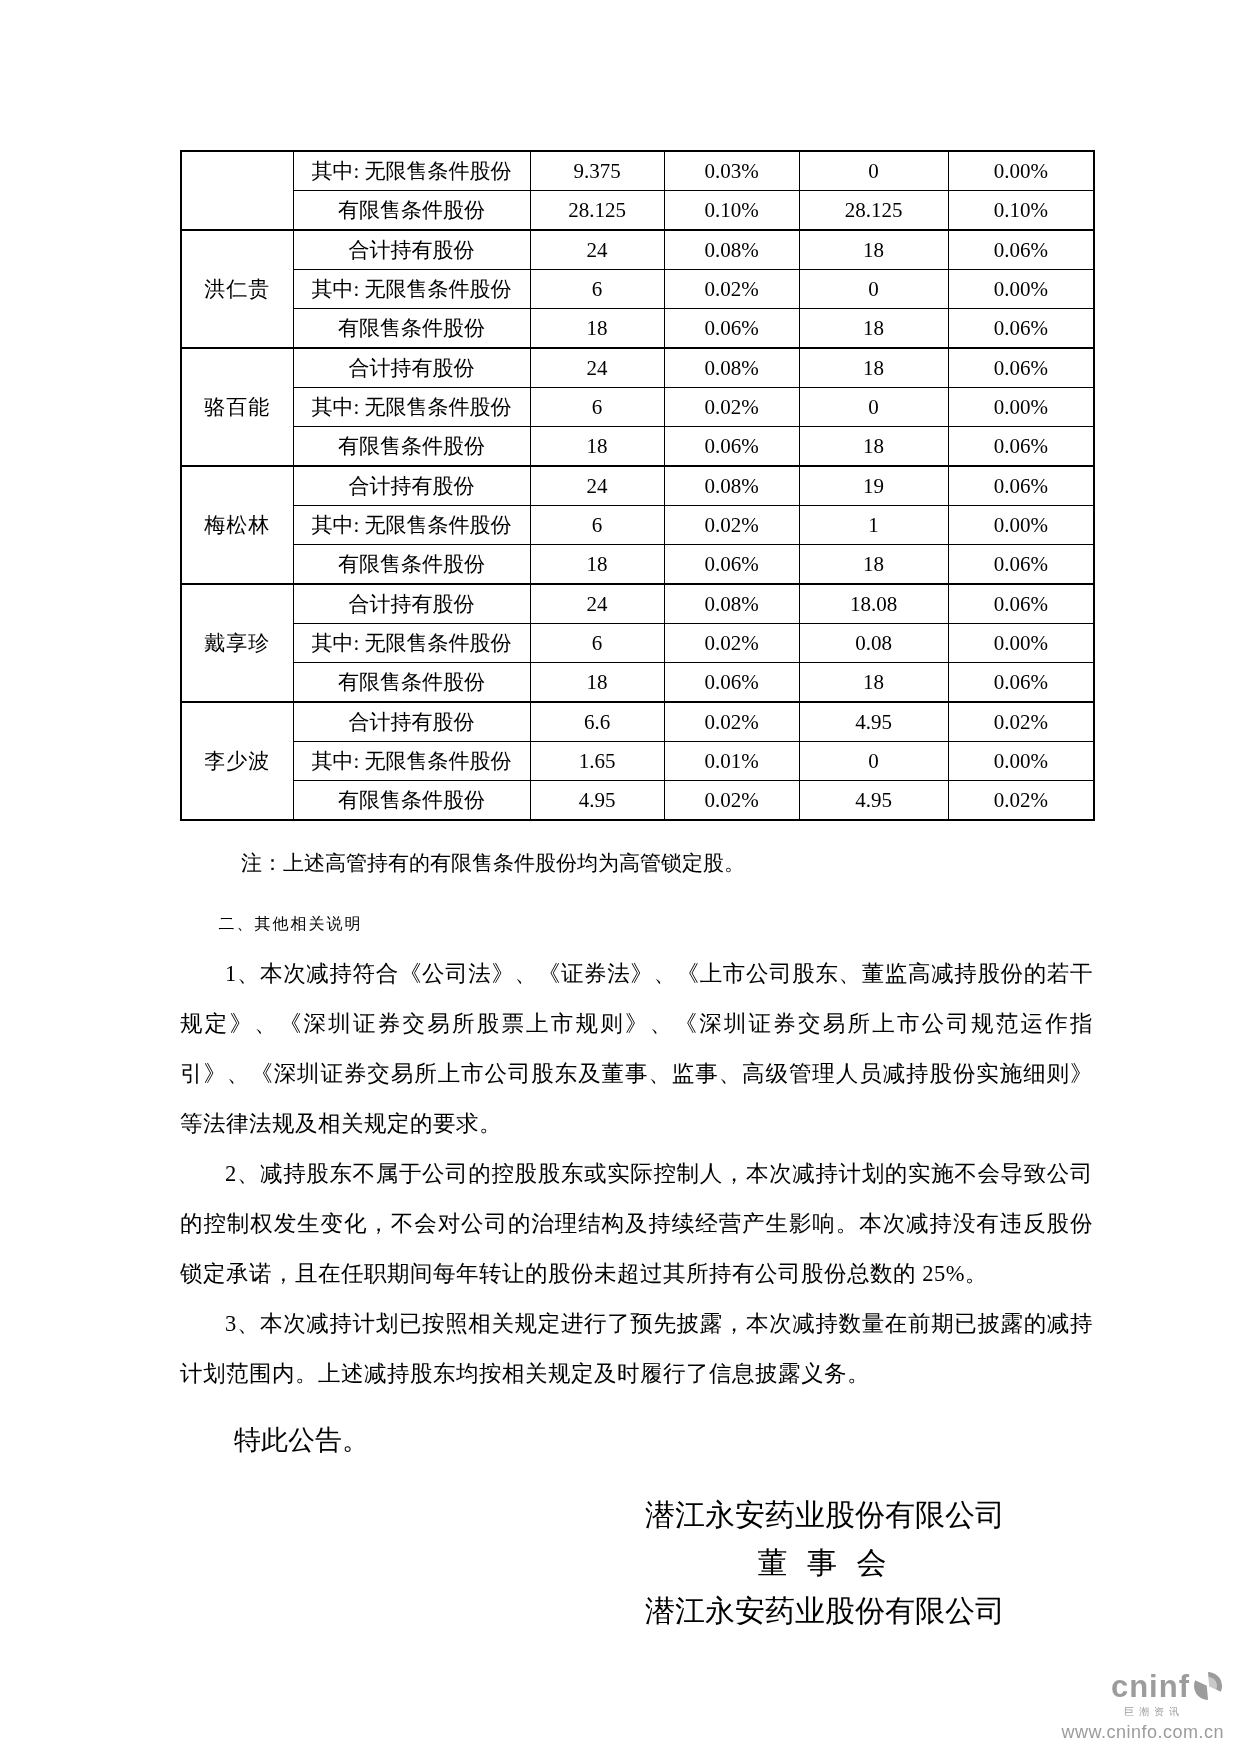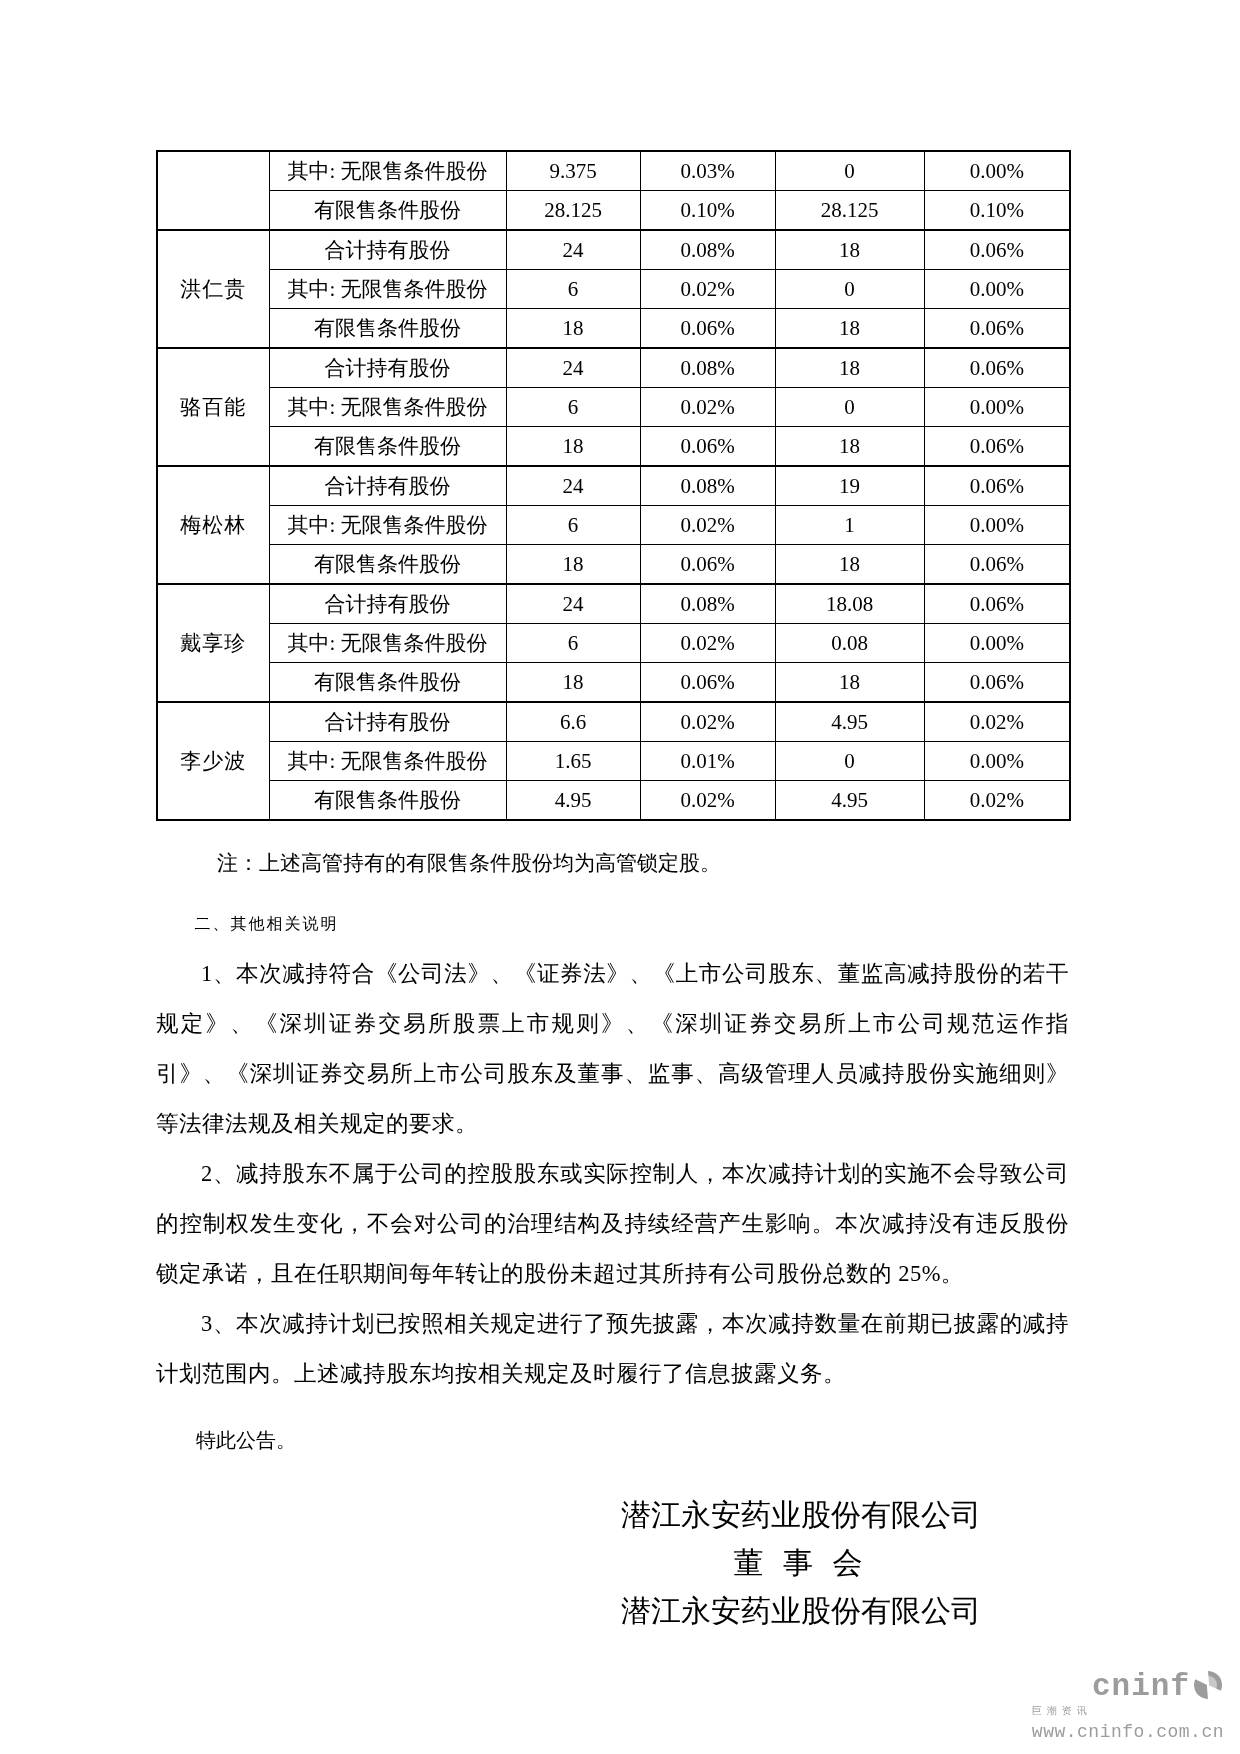--- a/index.html
+++ b/index.html
@@ -7,21 +7,21 @@
     position:relative;
     width:1240px;height:1754px;
     background:#ffffff;
     margin:0 auto;
     font-family:"Liberation Serif","DejaVu Serif",serif;
     color:#000;
     overflow:hidden;
   }
   .content{
     position:absolute;
-    left:156px;top:150px;
+    left:180px;top:150px;
     width:913px;
   }
   
   table.holdings{
     border-collapse:collapse;
     width:913px;
     table-layout:fixed;
     border:2px solid #000;
   }
   table.holdings td{
@@ -54,39 +54,40 @@
     margin:0;
     font-size:22.5px;
     line-height:50px;
     text-indent:2em;
     text-align:justify;
     text-justify:inter-character;
     letter-spacing:0.5px;
   }
   .closing{
     margin-top:16px;
-    font-size:20px;
+    font-size:27px;
     line-height:50px;
     text-indent:2em;
   }
   .signature{
     margin-top:26px;
     margin-right:88px;
     float:right;
     text-align:center;
     font-size:30px;
     line-height:48px;
   }
   .signature .board{letter-spacing:6px;}
   
   .logo{
     position:absolute;
     right:16px;bottom:12px;
+    text-align:right;
     color:#9c9c9c;
-    font-family:Liberation Mono, monospace;
+    font-family:Liberation Sans, sans-serif;
     line-height:1.05;
   }
   .logo .brand-row{display:flex;align-items:center;justify-content:flex-end;}
   .logo .brand{
     font-size:31px;font-weight:bold;letter-spacing:1px;
   }
   .logo .swirl{margin-left:2px;}
   .logo .cn{font-size:10px;letter-spacing:5px;margin-right:40px;margin-top:1px;}
   .logo .site{font-size:18px;margin-top:6px;letter-spacing:0.5px;}
 </style>

